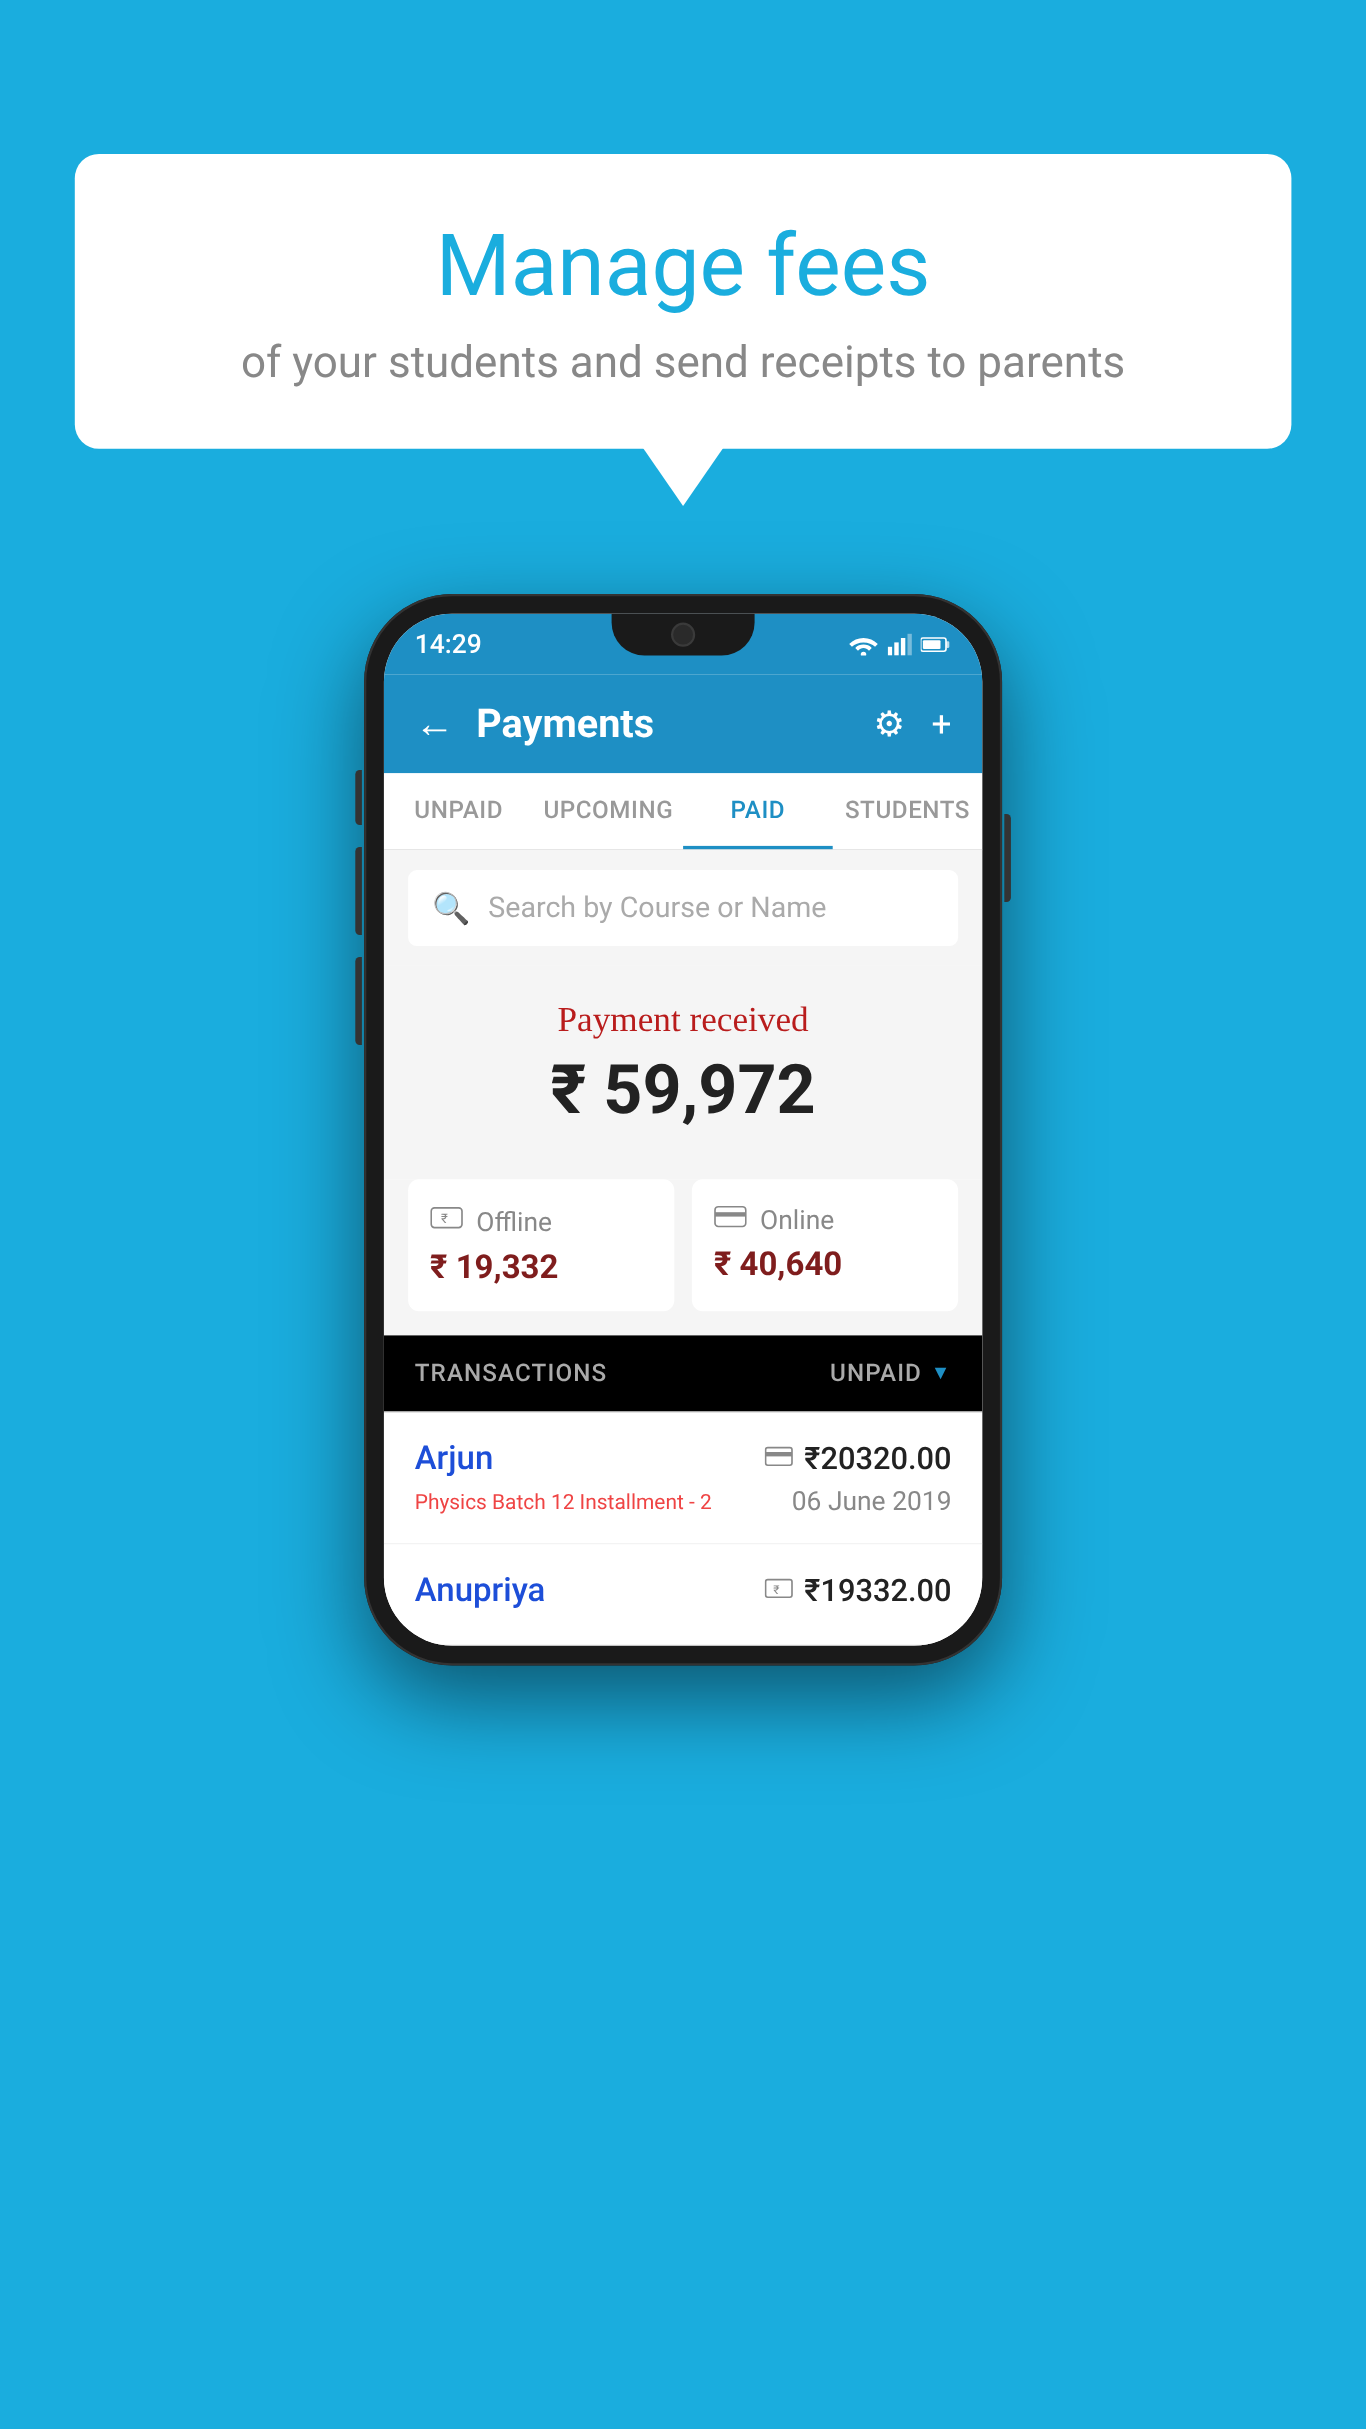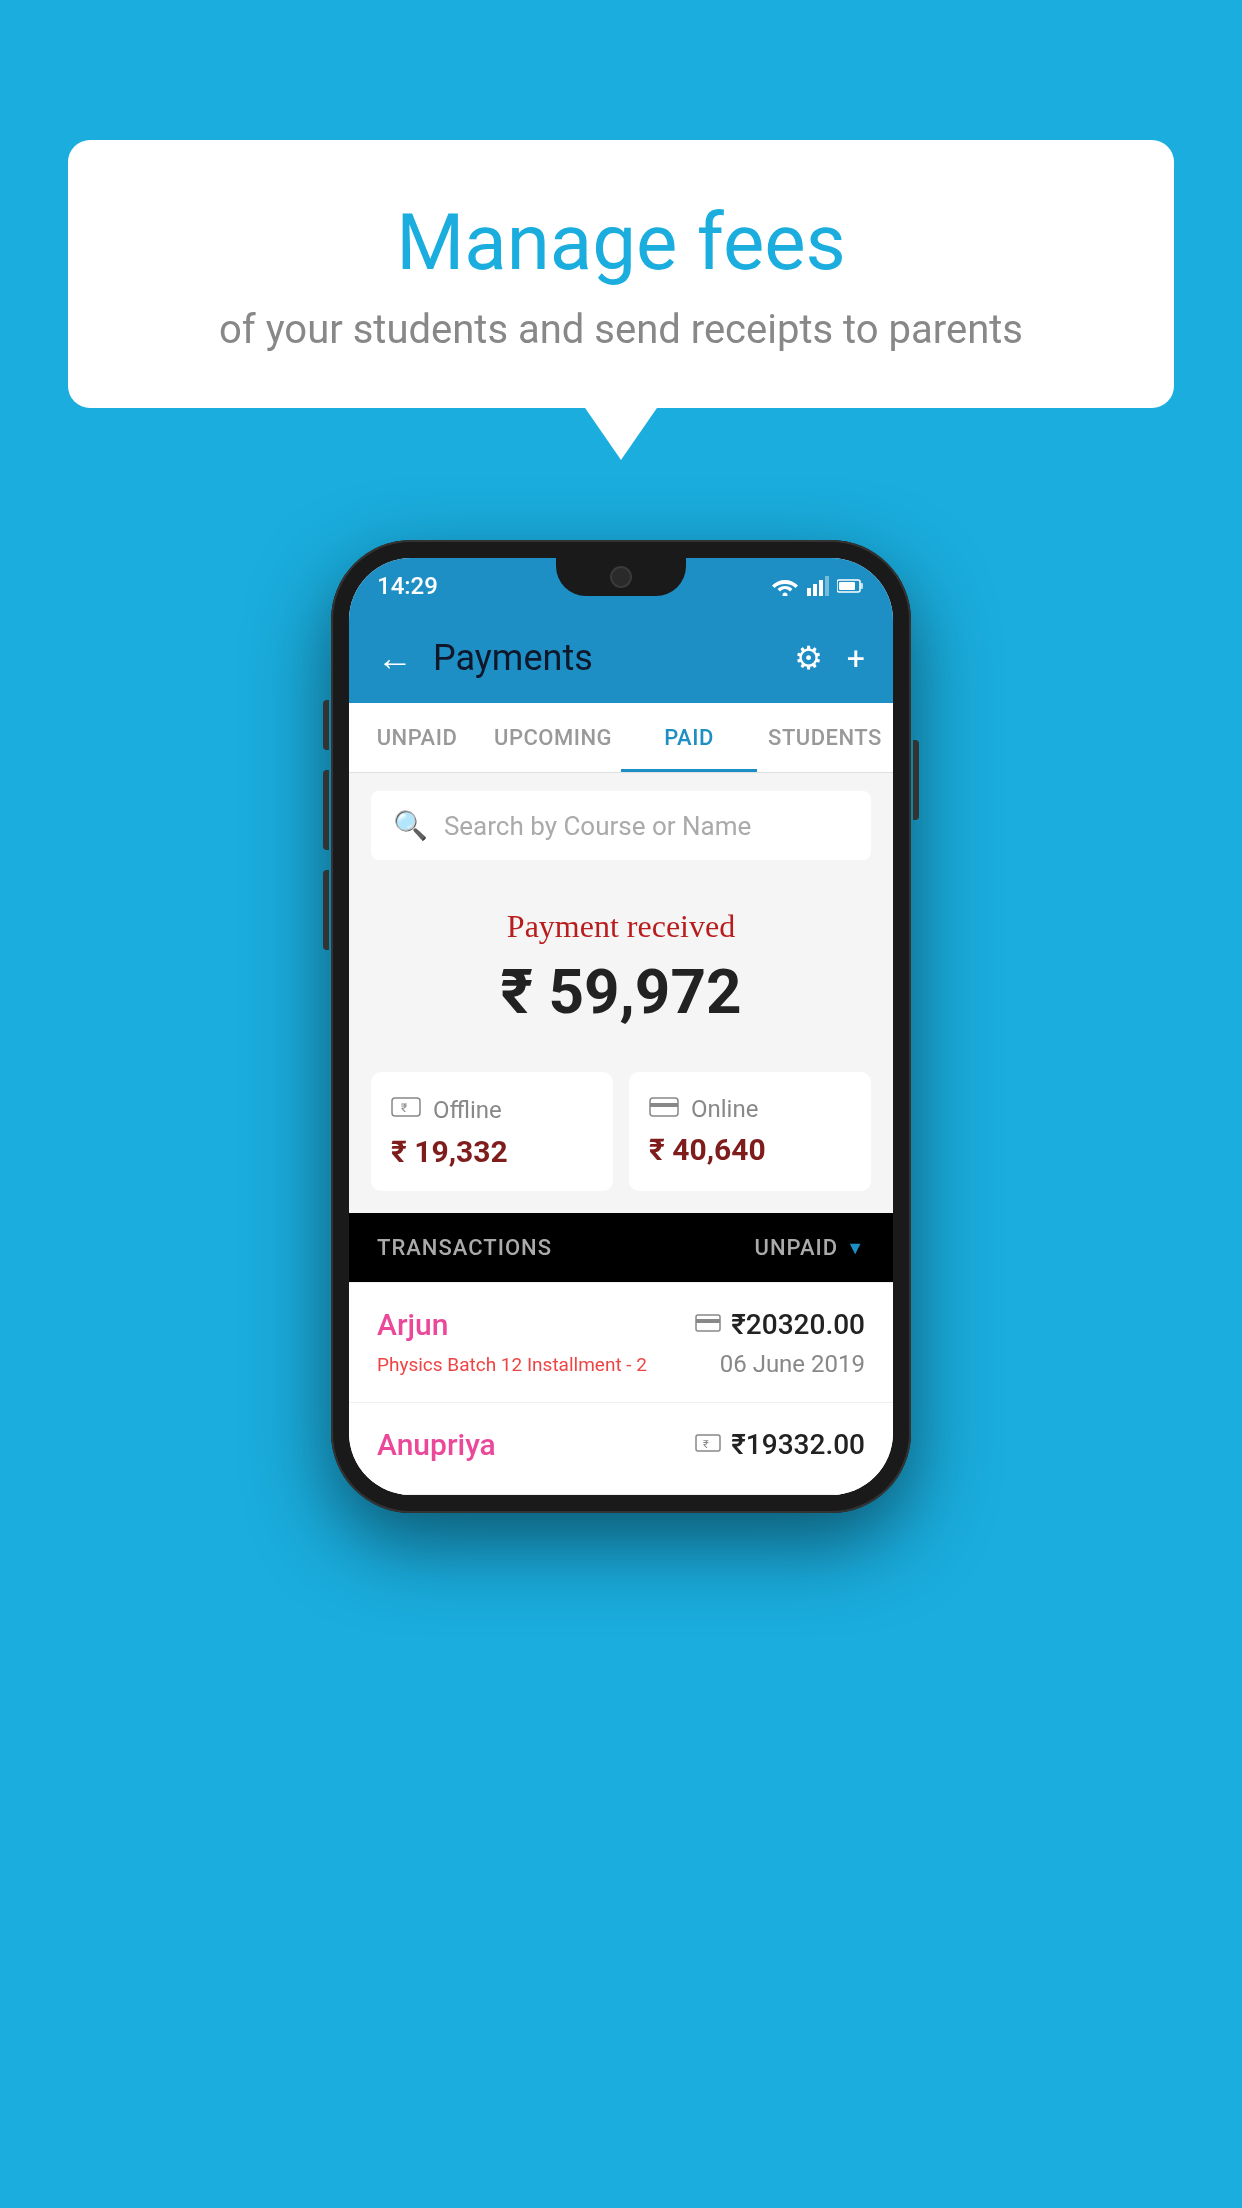--- a/index.html
+++ b/index.html
@@ -145,23 +145,23 @@
     }
 
     .app-bar-back {
       color: white;
       font-size: 36px;
       cursor: pointer;
     }
 
     .app-bar-title {
       flex: 1;
-      color: #0f172a;
+      color: #ffffff;
       font-size: 36px;
-      font-weight: 400;
+      font-weight: 700;
     }
 
     .app-bar-actions {
       display: flex;
       gap: 24px;
       align-items: center;
     }
 
     .app-bar-icon {
       color: white;
@@ -325,21 +325,21 @@
     .transaction-top {
       display: flex;
       justify-content: space-between;
       align-items: center;
       margin-bottom: 8px;
     }
 
     .transaction-name {
       font-size: 30px;
       font-weight: 500;
-      color: #ec4899;
+      color: #1d4ed8;
     }
 
     .transaction-amount-row {
       display: flex;
       align-items: center;
       gap: 10px;
     }
 
     .transaction-amount {
       font-size: 28px;

